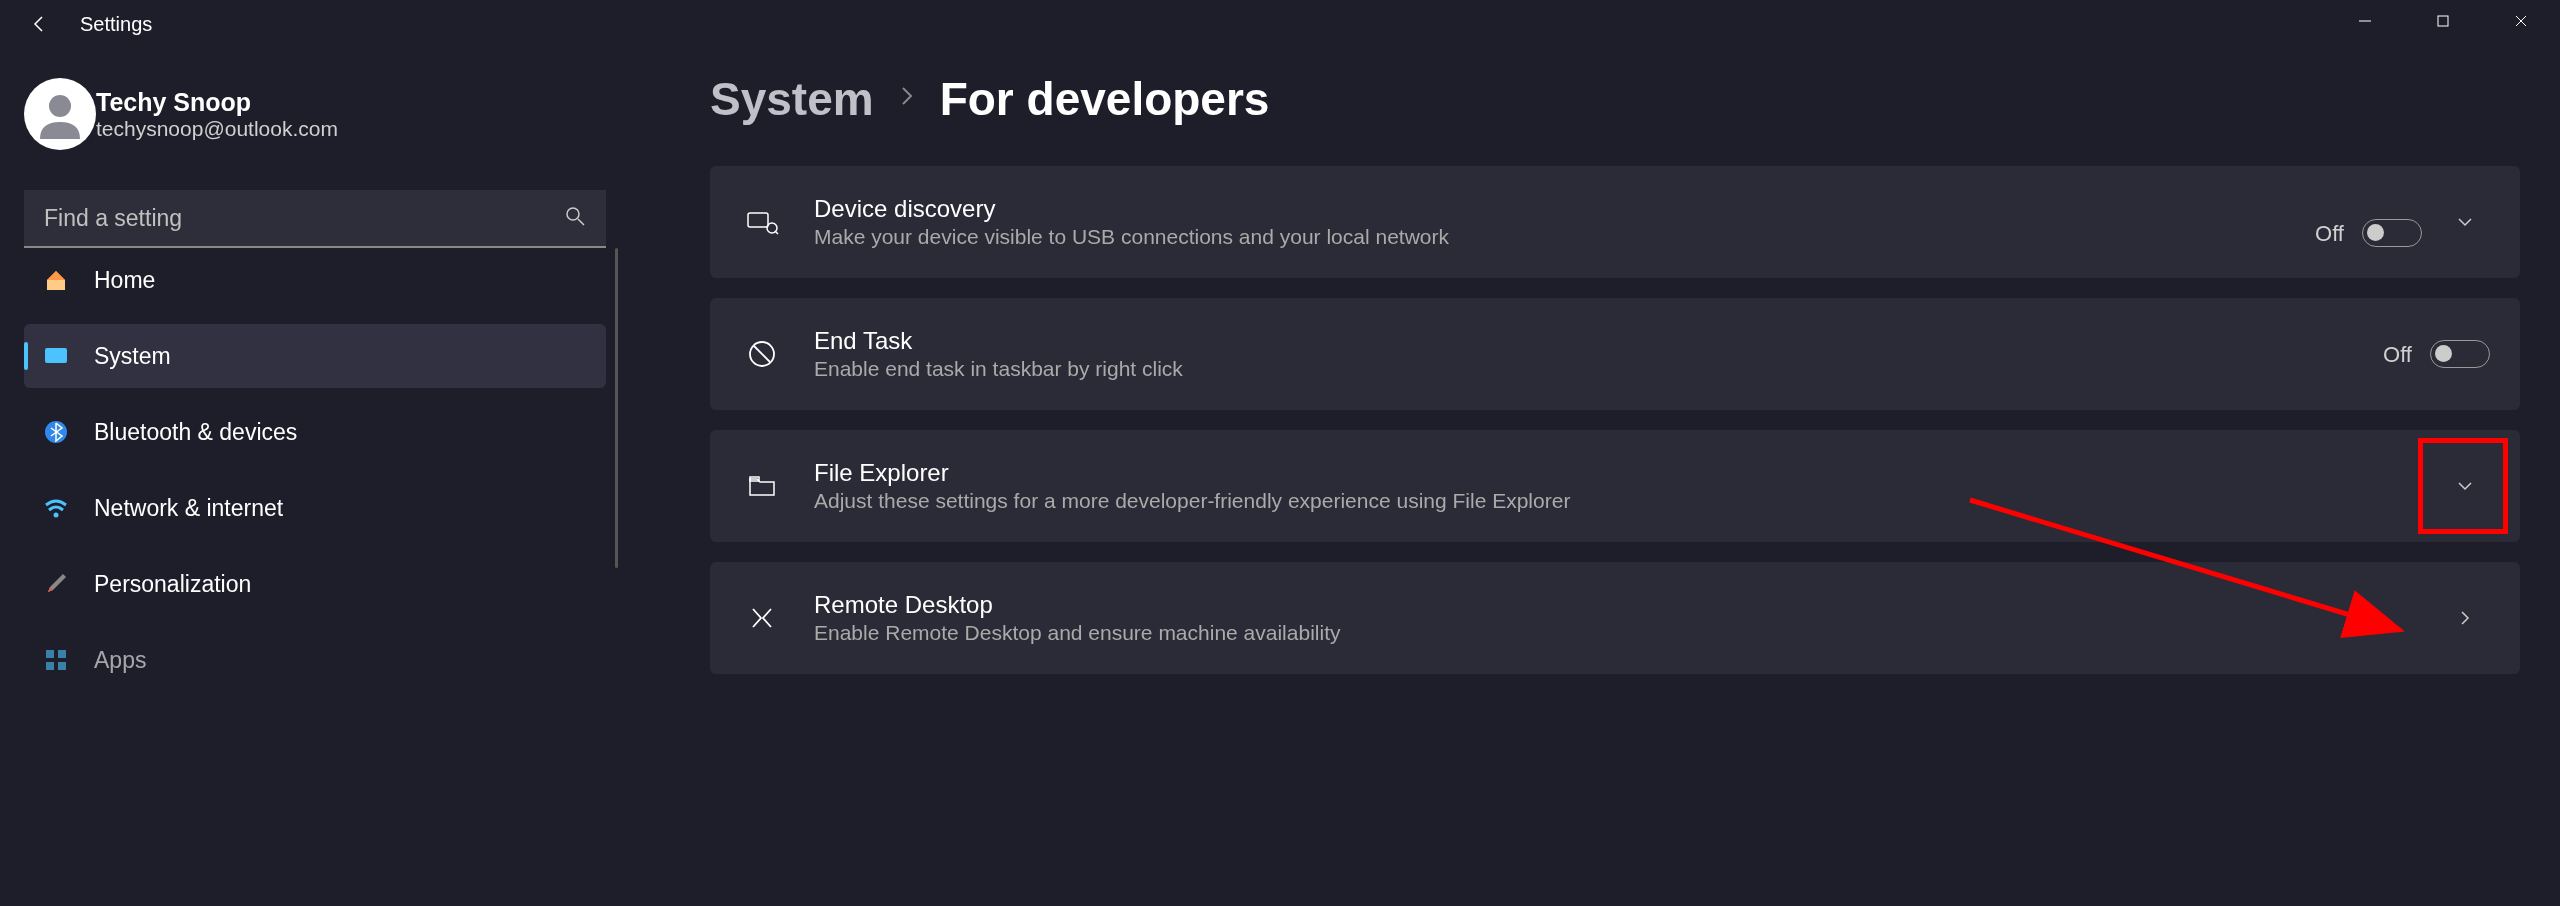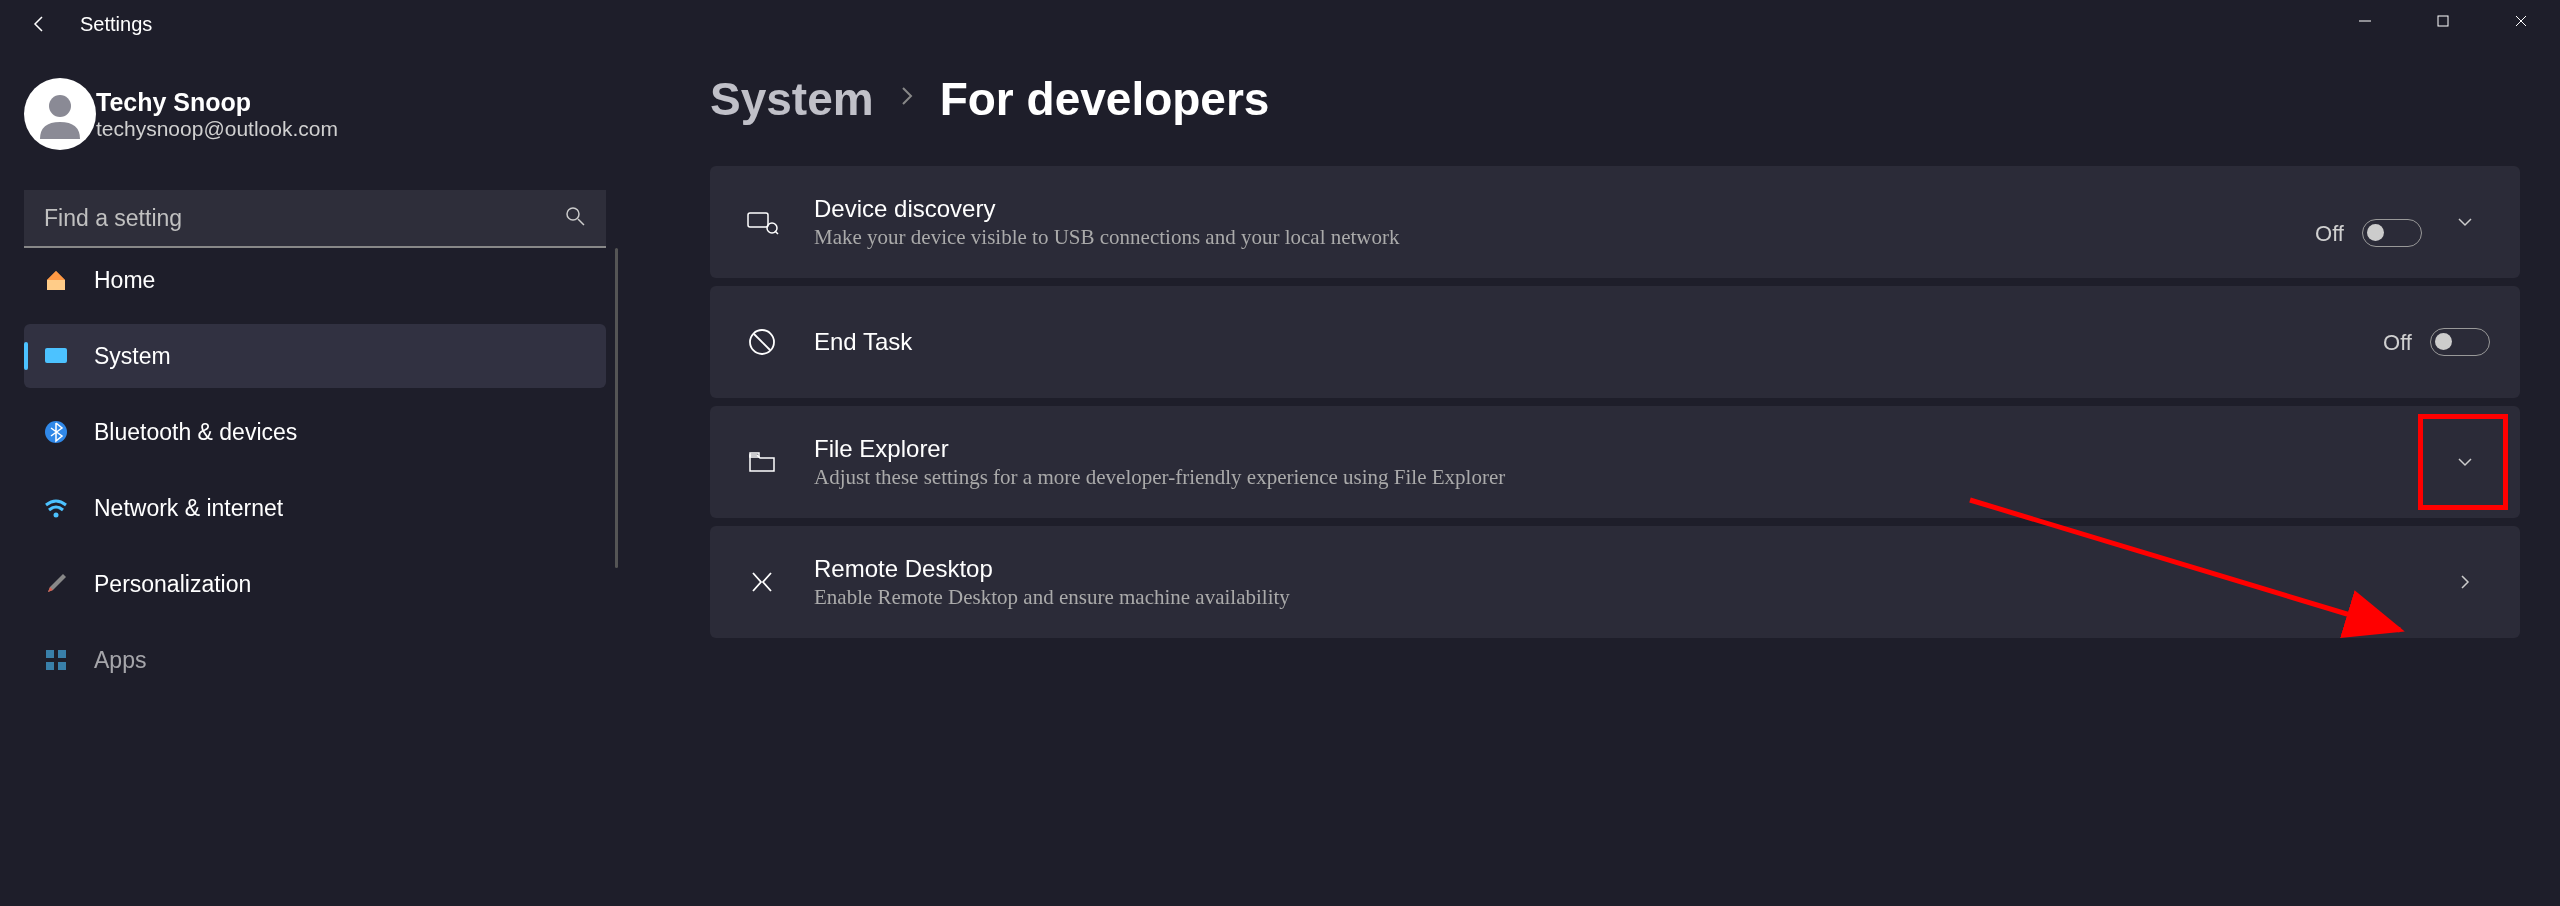--- a/index.html
+++ b/index.html
@@ -174,21 +174,21 @@
       font-size: 32px;
       color: #888;
     }
     .crumb-current {
       font-size: 46px;
       font-weight: 600;
     }
     .settings-list {
       display: flex;
       flex-direction: column;
-      gap: 8px;
+      gap: 20px;
     }
     .setting-row {
       background: #2b2b38;
       border-radius: 6px;
       height: 112px;
       display: flex;
       align-items: center;
       padding: 0 30px;
       gap: 30px;
       position: relative;
@@ -206,21 +206,20 @@
       flex-direction: column;
       gap: 2px;
     }
     .setting-title {
       font-size: 24px;
       color: #ffffff;
     }
     .setting-desc {
       font-size: 21px;
       color: #aaa;
-      font-family: Liberation Serif, serif;
     }
     .setting-controls {
       display: flex;
       align-items: flex-end;
       gap: 18px;
     }
     .toggle-label {
       font-size: 22px;
       color: #d0d0d0;
     }
@@ -418,20 +417,21 @@
 
       <div class="setting-row">
         <div class="setting-icon">
           <svg width="34" height="34" viewBox="0 0 34 34">
               <circle cx="17" cy="17" r="12" stroke="#fff" stroke-width="1.8" fill="none"></circle>
               <line x1="9" y1="9" x2="25" y2="25" stroke="#fff" stroke-width="1.8"></line>
             </svg>
         </div>
         <div class="setting-text">
           <div class="setting-title">End Task</div>
+          <div class="setting-desc">Enable end task in taskbar by right click</div>
         </div>
         <div class="setting-controls">
           <span class="toggle-label">Off</span>
           <div class="toggle"></div>
         </div>
       </div>
 
       <div class="setting-row">
         <div class="setting-icon">
           <svg width="34" height="34" viewBox="0 0 34 34">

